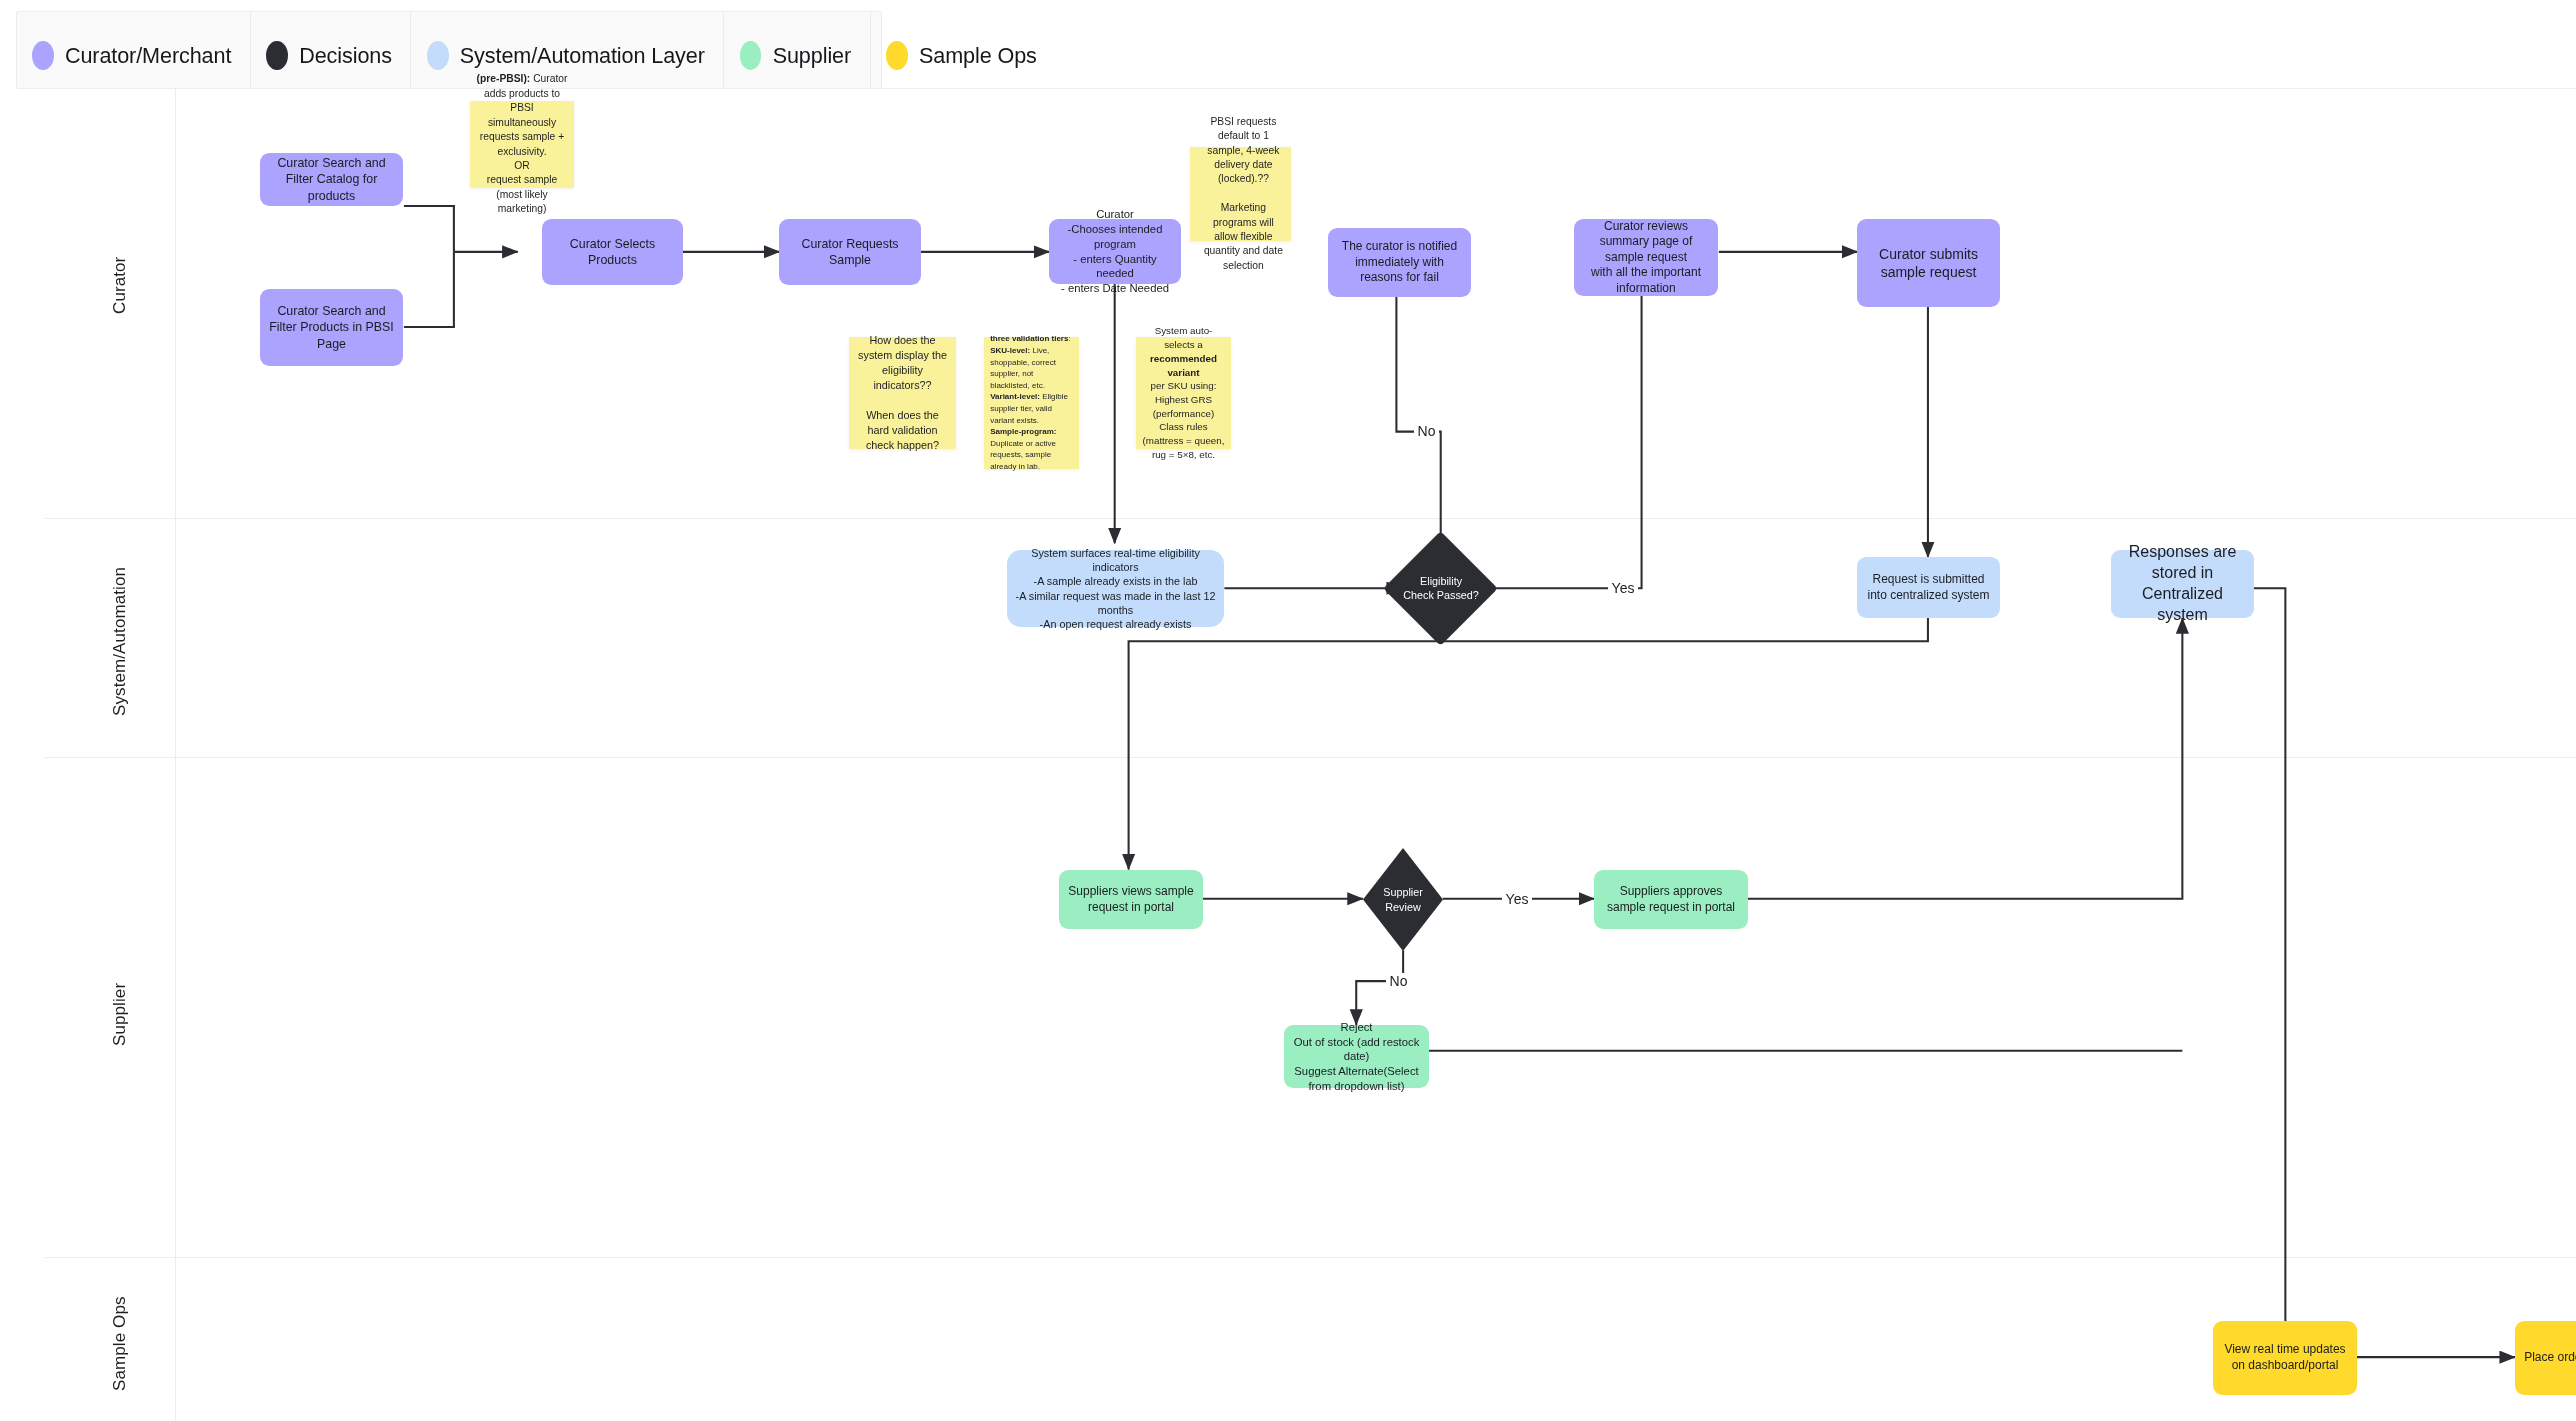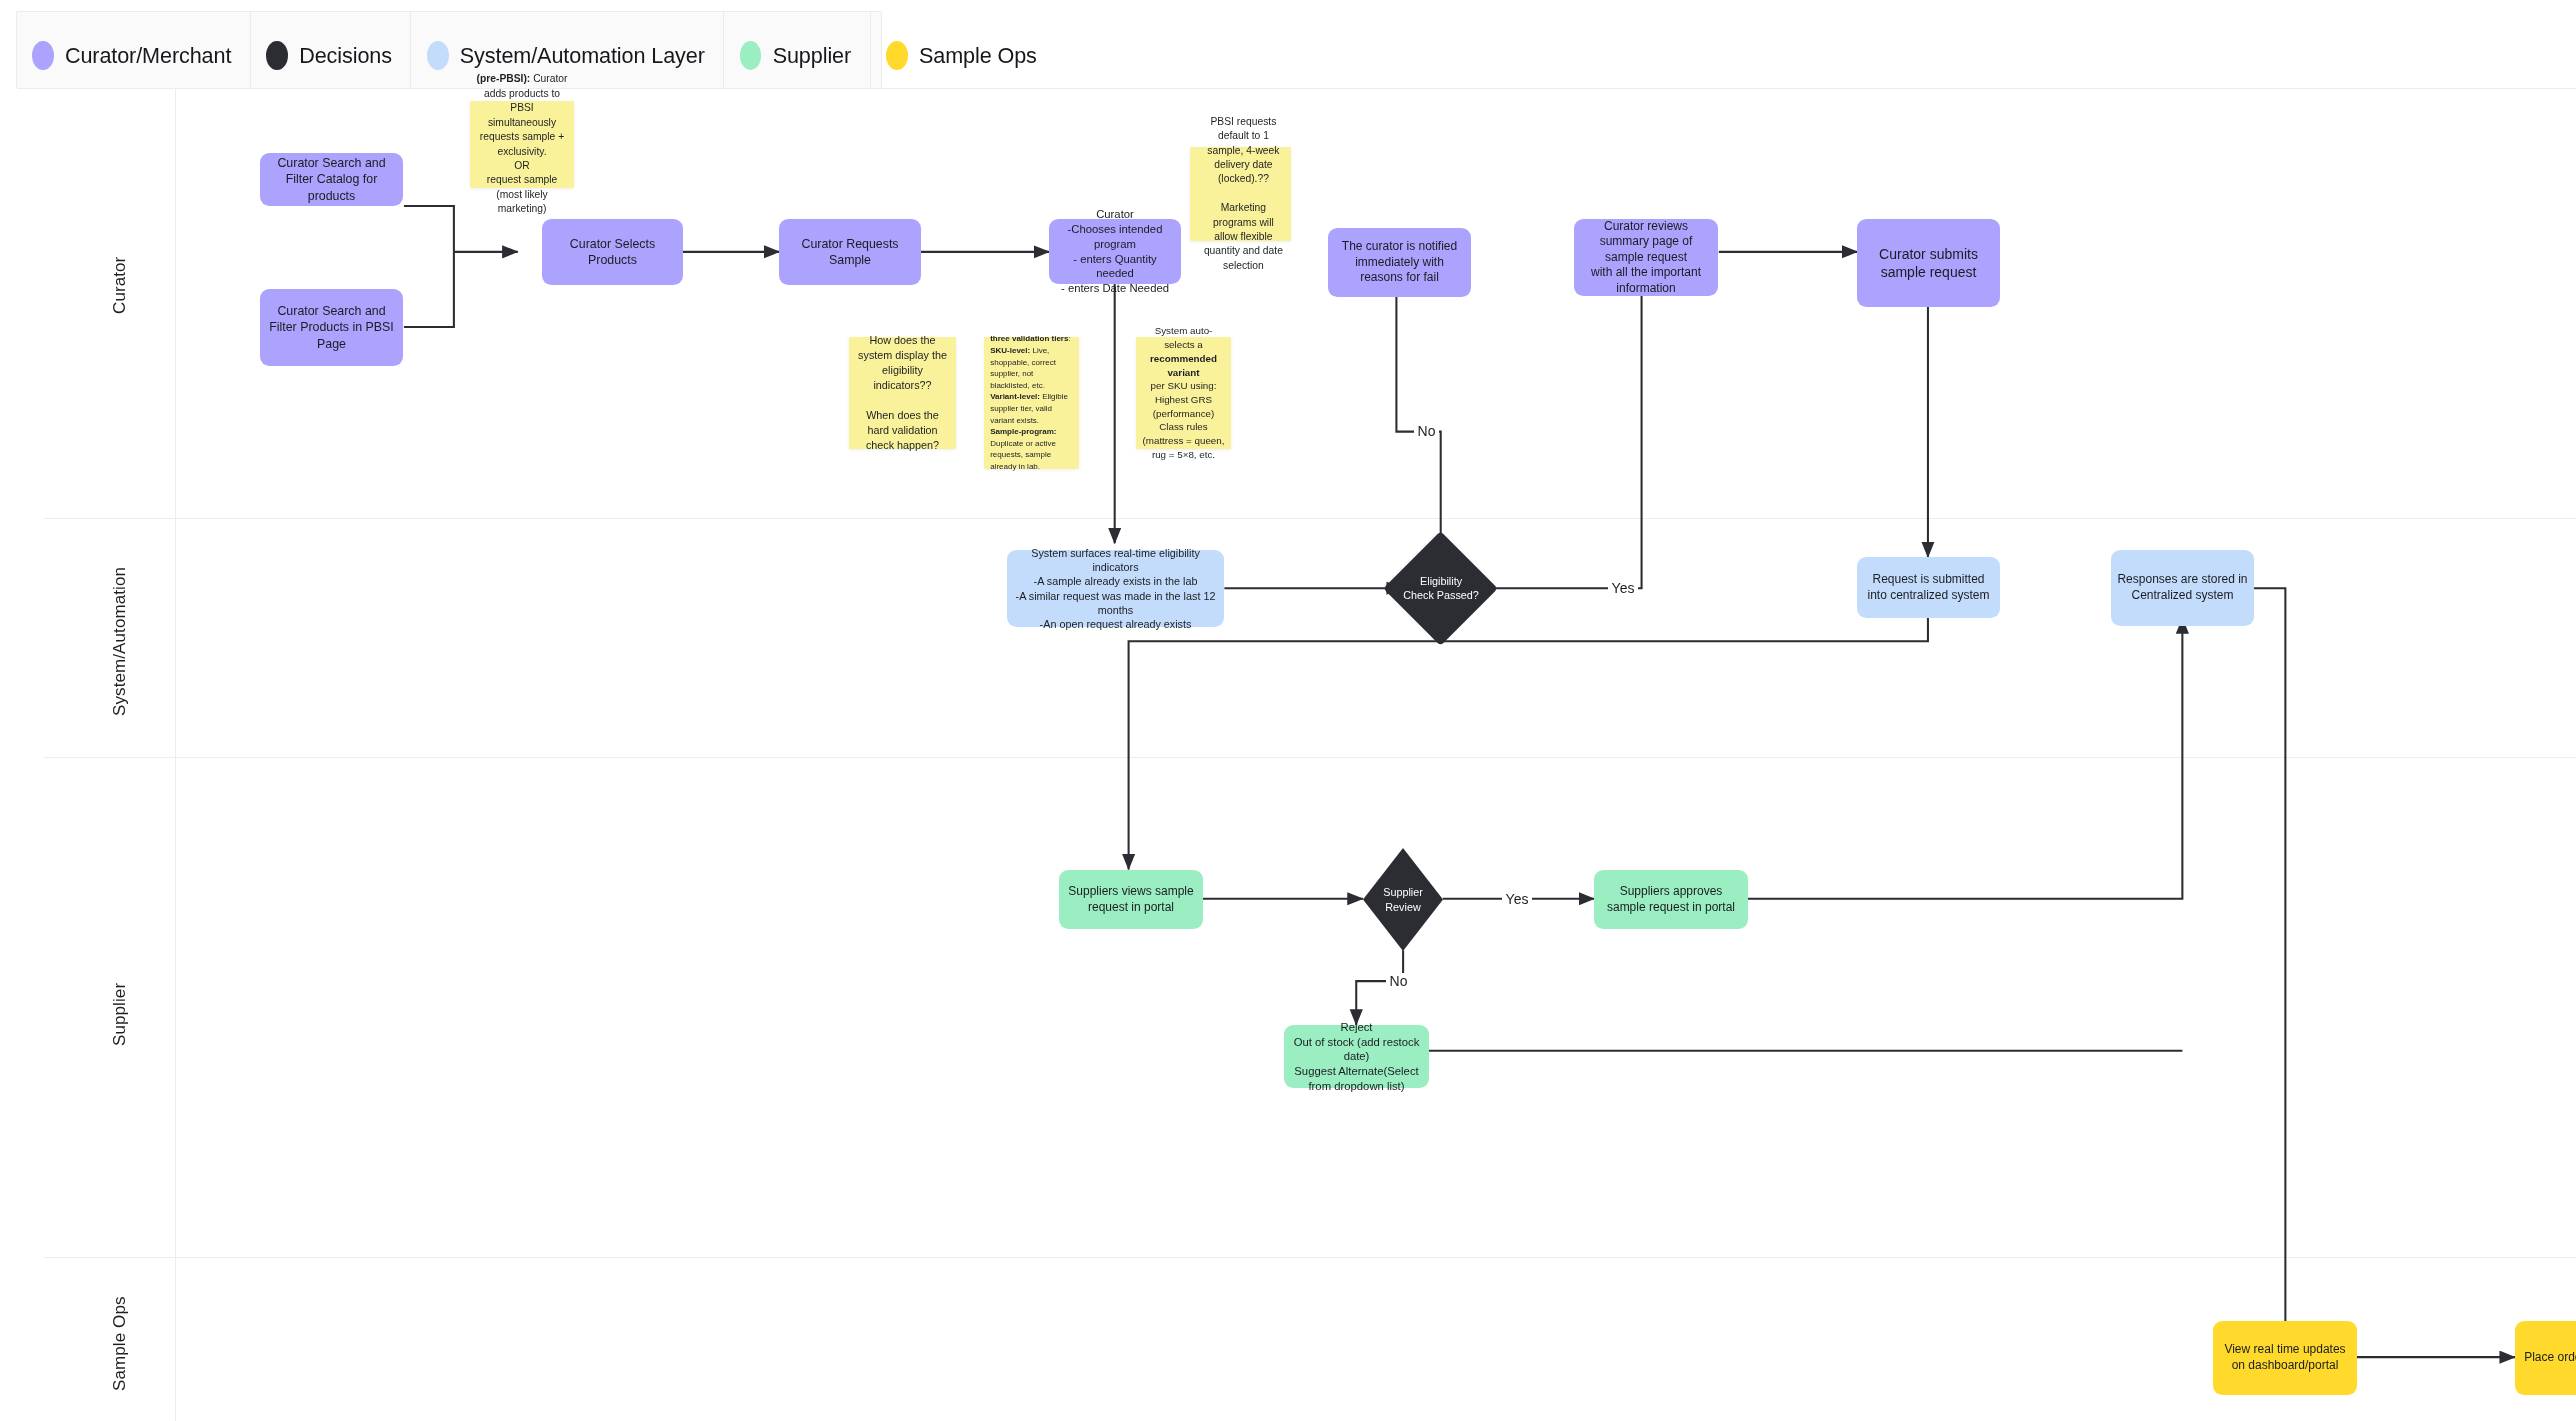--- a/index.html
+++ b/index.html
@@ -214,37 +214,37 @@
     <span>
       <span style="display:block;">System auto-selects a</span>
       <b style="display:block;">recommended variant</b>
       <span style="display:block;white-space:pre-line;">per SKU using:
 Highest GRS
 (performance)
 Class rules (mattress = queen, rug = 5×8, etc.</span>
     </span>
   </div>
 
-  <div class="node n-blue" style="left:1007px;top:550px;width:217px;height:77px;font-size:10.8px;white-space:pre-line;">
+  <div class="node n-blue" style="left:1007px;top:550px;width:217px;height:77px;font-size:10.8px;white-space:pre-line;border-radius:14px;">
     <span>System surfaces real-time eligibility indicators
 -A sample already exists in the lab
 -A similar request was made in the last 12 months
 -An open request already exists</span>
   </div>
 
   <div class="diamond dw" style="left:1400px;top:548px;width:81px;height:81px;">
     <div class="dtext" style="font-size:10.8px;white-space:pre-line;">Eligibility
 Check Passed?</div>
   </div>
 
   <div class="node n-blue" style="left:1857px;top:557px;width:143px;height:61px;font-size:12px;">
     <span>Request is submitted into centralized system</span>
   </div>
 
-  <div class="node n-blue" style="left:2111px;top:550px;width:143px;height:76px;font-size:12px;">
+  <div class="node n-blue" style="left:2111px;top:550px;width:143px;height:68px;font-size:16px;">
     <span>Responses are stored in Centralized system</span>
   </div>
 
   <div class="node n-green" style="left:1059px;top:870px;width:144px;height:59px;font-size:12px;">
     <span>Suppliers views sample request in portal</span>
   </div>
 
   <div class="diamond-tall" style="left:1363px;top:848px;width:80px;height:103px;">
     <div style="font-size:10.8px;white-space:pre-line;">Supplier
 Review</div>

